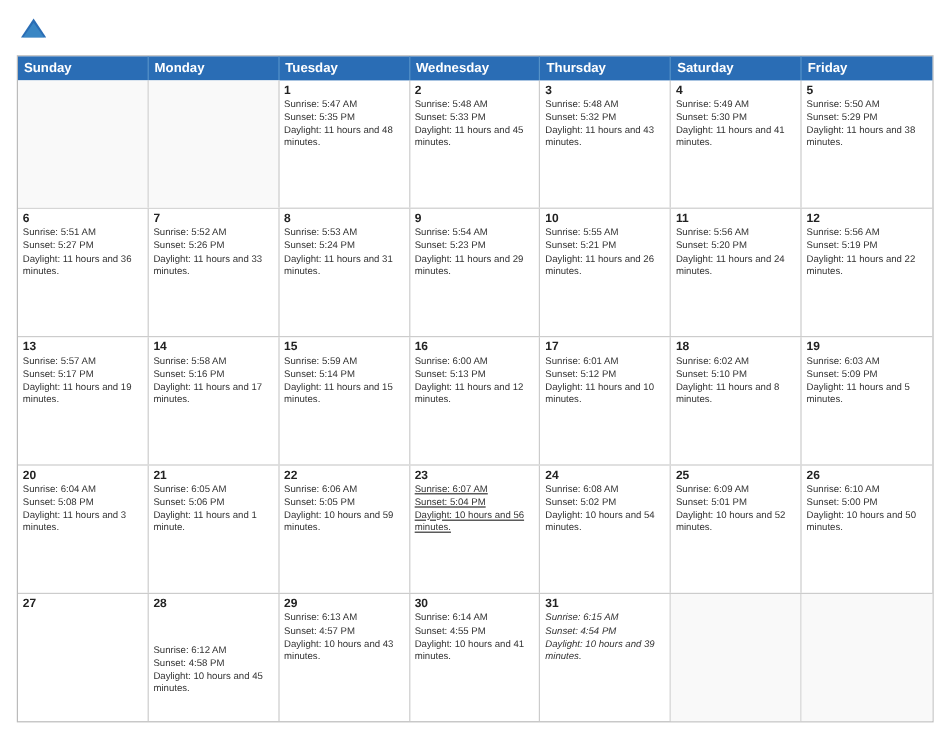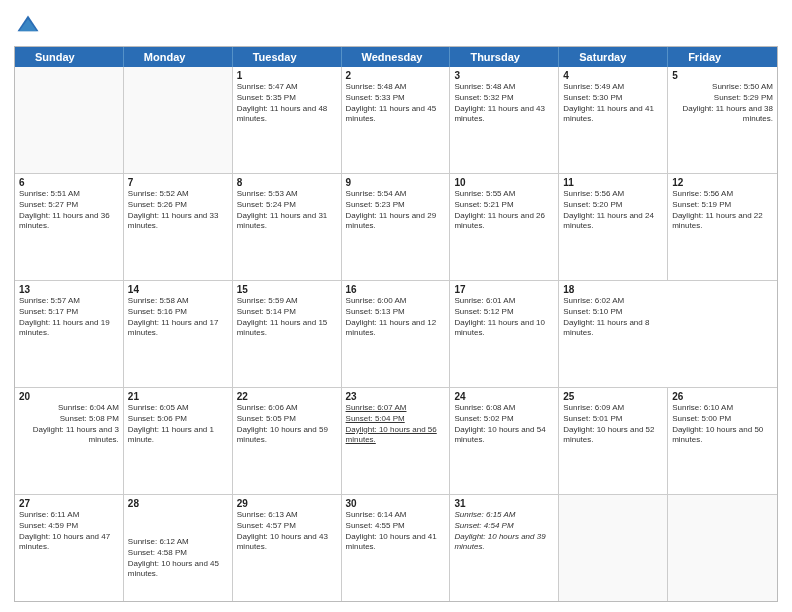--- a/index.html
+++ b/index.html
@@ -60,21 +60,21 @@
     }
     .cal-header-row {
       display: grid;
       grid-template-columns: repeat(7, 1fr);
       background: #2a6db5;
     }
     .cal-header-cell {
       color: #fff;
       font-size: 11px;
       font-weight: bold;
-      padding: 4px 20px;
+      padding: 4px 5px;
       border-right: 1px solid #5592c8;
     }
     .cal-header-cell:last-child { border-right: none; }
     .cal-body {
       flex: 1;
       display: flex;
       flex-direction: column;
     }
     .cal-week {
       display: grid;
@@ -159,21 +159,21 @@
 Daylight: 11 hours and 43 minutes.</div>
           </div>
           <div class="cal-cell">
             <div class="day-num">4</div>
             <div class="day-info" style="white-space: pre-line;">Sunrise: 5:49 AM
 Sunset: 5:30 PM
 Daylight: 11 hours and 41 minutes.</div>
           </div>
           <div class="cal-cell">
             <div class="day-num">5</div>
-            <div class="day-info" style="white-space: pre-line; text-align: right;">Sunrise: 5:50 AM
+            <div class="day-info" style="white-space: pre-line;">Sunrise: 5:50 AM
 Sunset: 5:29 PM
 Daylight: 11 hours and 38 minutes.</div>
           </div>
         </div>
         <div class="cal-week">
           <div class="cal-cell">
             <div class="day-num">6</div>
             <div class="day-info" style="white-space: pre-line;">Sunrise: 5:51 AM
 Sunset: 5:27 PM
 Daylight: 11 hours and 36 minutes.</div>
@@ -245,25 +245,31 @@
             <div class="day-info" style="white-space: pre-line;">Sunrise: 6:01 AM
 Sunset: 5:12 PM
 Daylight: 11 hours and 10 minutes.</div>
           </div>
           <div class="cal-cell">
             <div class="day-num">18</div>
             <div class="day-info" style="white-space: pre-line;">Sunrise: 6:02 AM
 Sunset: 5:10 PM
 Daylight: 11 hours and 8 minutes.</div>
           </div>
+          <div class="cal-cell">
+            <div class="day-num">19</div>
+            <div class="day-info" style="white-space: pre-line;">Sunrise: 6:03 AM
+Sunset: 5:09 PM
+Daylight: 11 hours and 5 minutes.</div>
+          </div>
         </div>
         <div class="cal-week">
           <div class="cal-cell">
             <div class="day-num">20</div>
-            <div class="day-info" style="white-space: pre-line; text-align: right;">Sunrise: 6:04 AM
+            <div class="day-info" style="white-space: pre-line;">Sunrise: 6:04 AM
 Sunset: 5:08 PM
 Daylight: 11 hours and 3 minutes.</div>
           </div>
           <div class="cal-cell">
             <div class="day-num">21</div>
             <div class="day-info" style="white-space: pre-line;">Sunrise: 6:05 AM
 Sunset: 5:06 PM
 Daylight: 11 hours and 1 minute.</div>
           </div>
           <div class="cal-cell">
@@ -293,23 +299,20 @@
           <div class="cal-cell">
             <div class="day-num">26</div>
             <div class="day-info" style="white-space: pre-line;">Sunrise: 6:10 AM
 Sunset: 5:00 PM
 Daylight: 10 hours and 50 minutes.</div>
           </div>
         </div>
         <div class="cal-week">
           <div class="cal-cell">
             <div class="day-num">27</div>
-            <div class="day-info" style="white-space: pre-line;">Sunrise: 6:11 AM
-Sunset: 4:59 PM
-Daylight: 10 hours and 47 minutes.</div>
           </div>
           <div class="cal-cell">
             <div class="day-num">28</div>
             <div class="day-info" style="white-space: pre-line; margin-top: 28px;">Sunrise: 6:12 AM
 Sunset: 4:58 PM
 Daylight: 10 hours and 45 minutes.</div>
           </div>
           <div class="cal-cell">
             <div class="day-num">29</div>
             <div class="day-info" style="white-space: pre-line;">Sunrise: 6:13 AM

